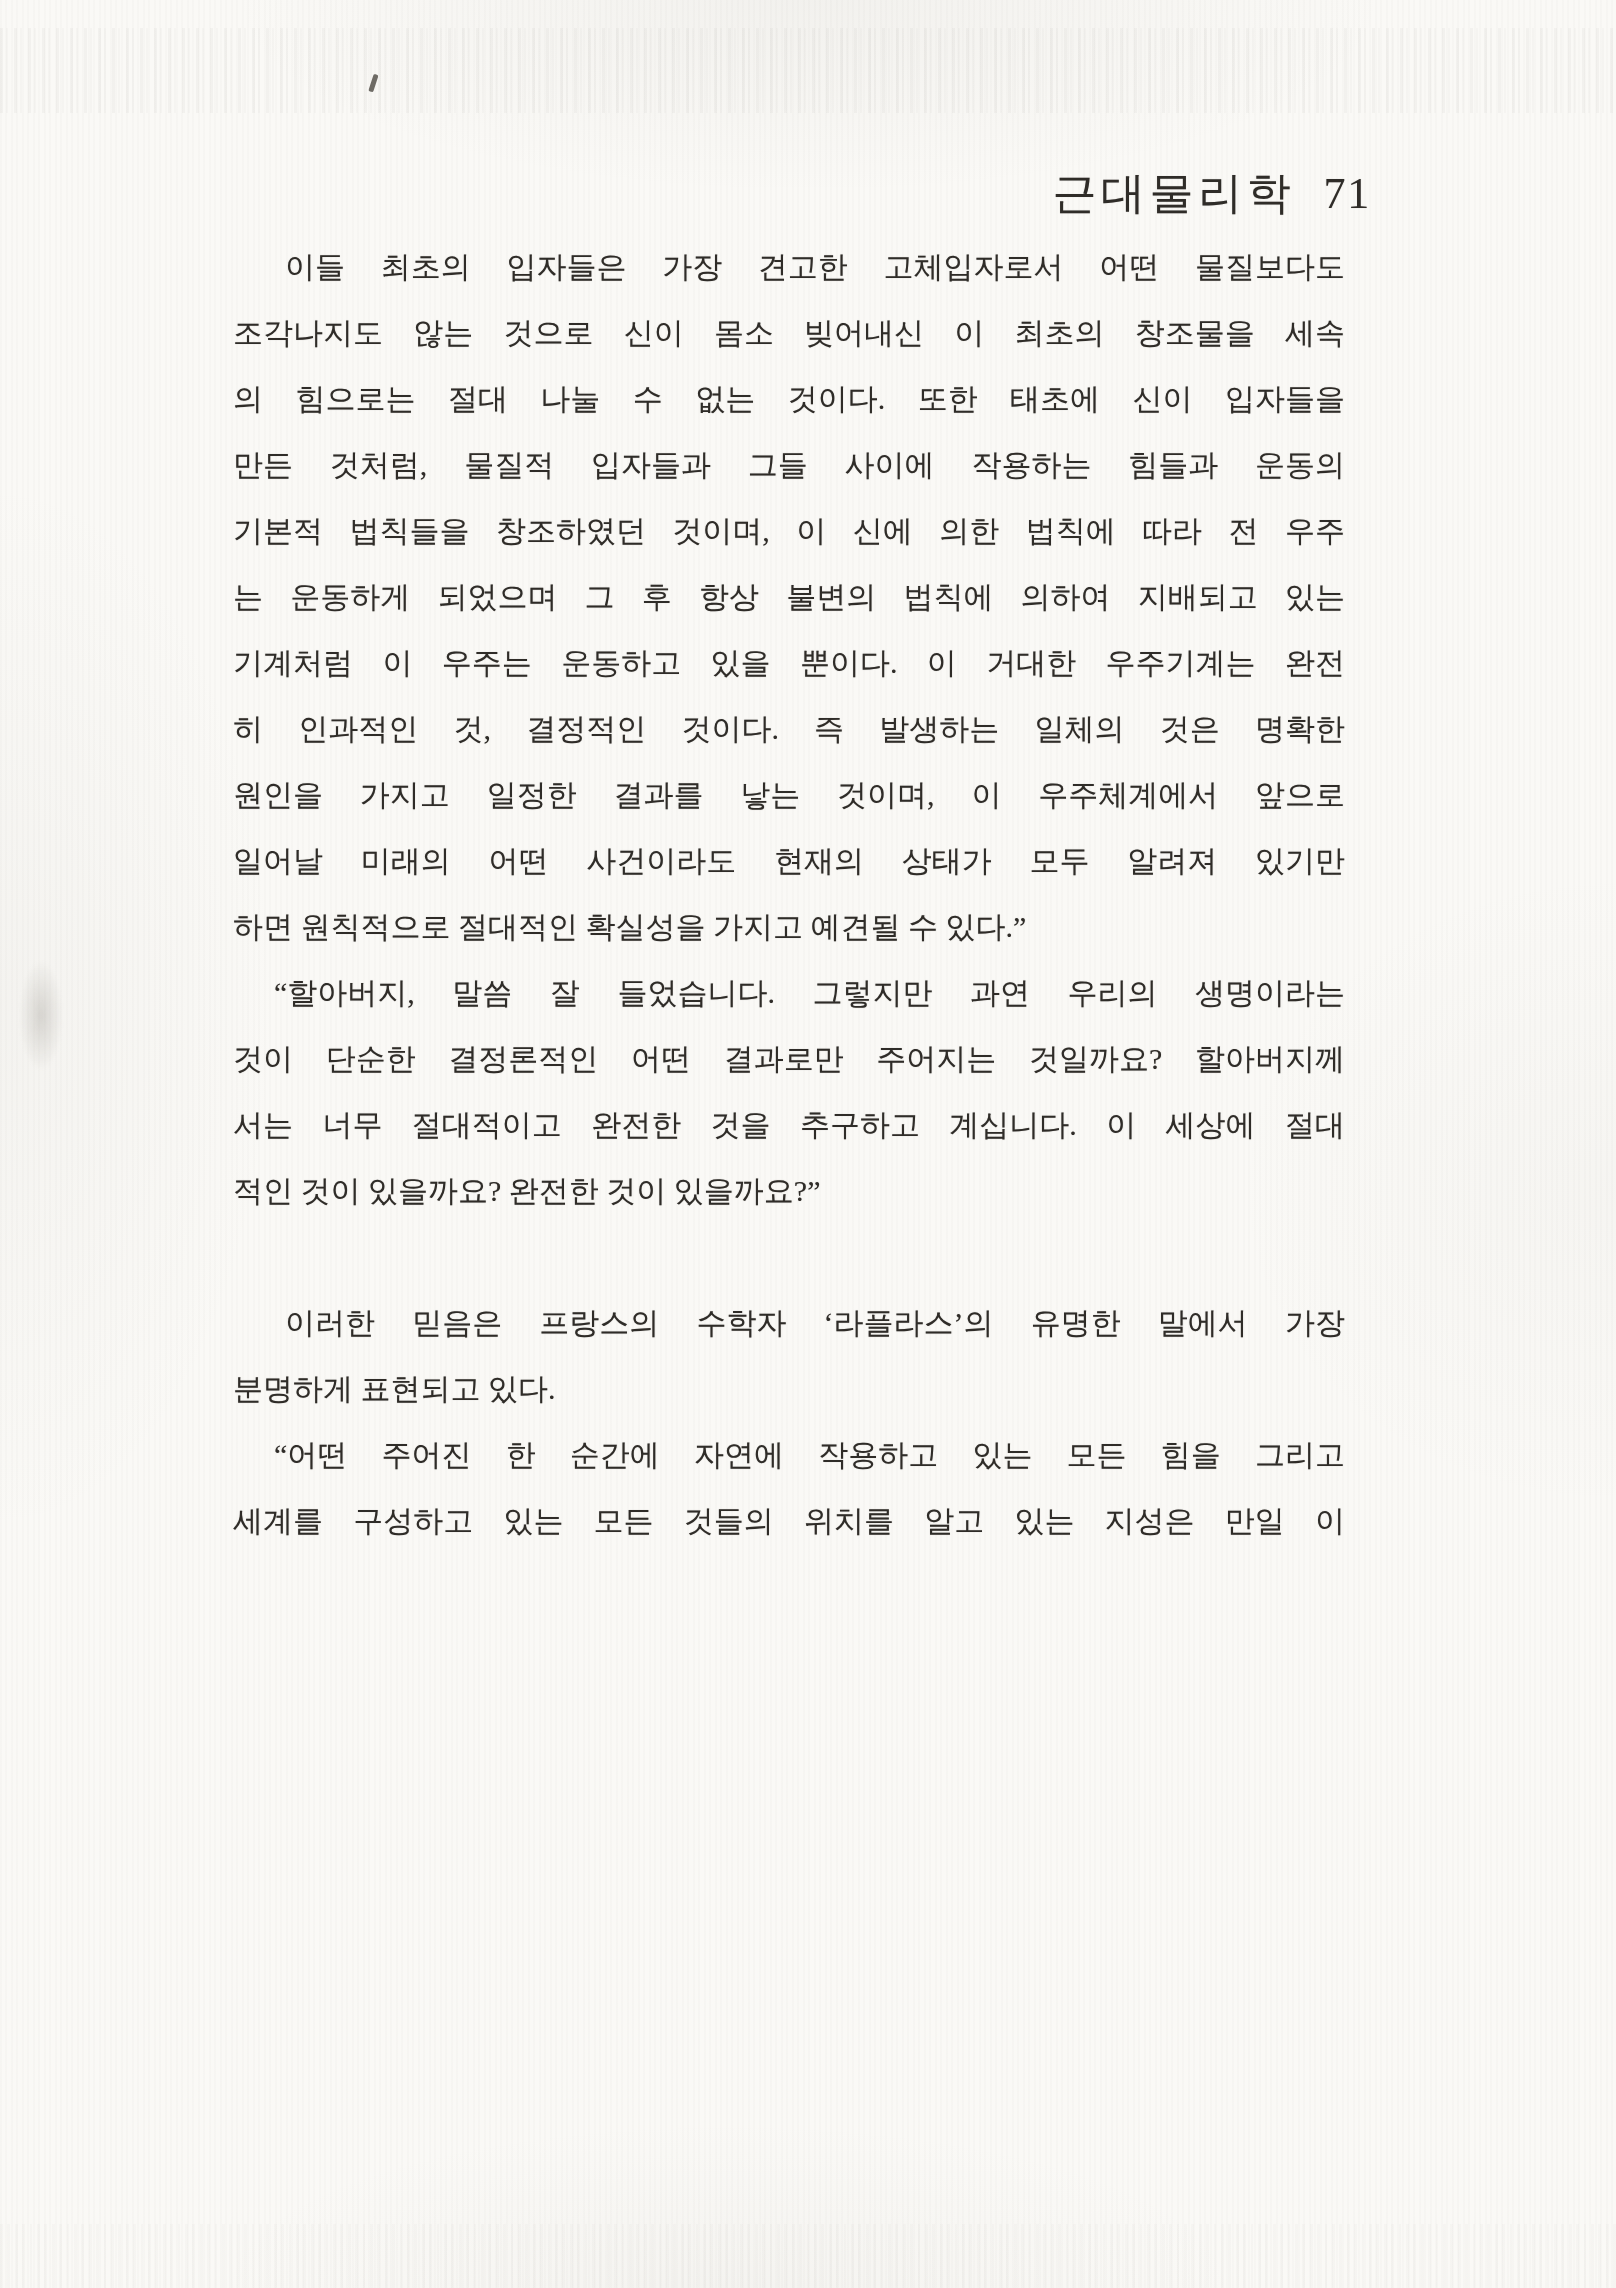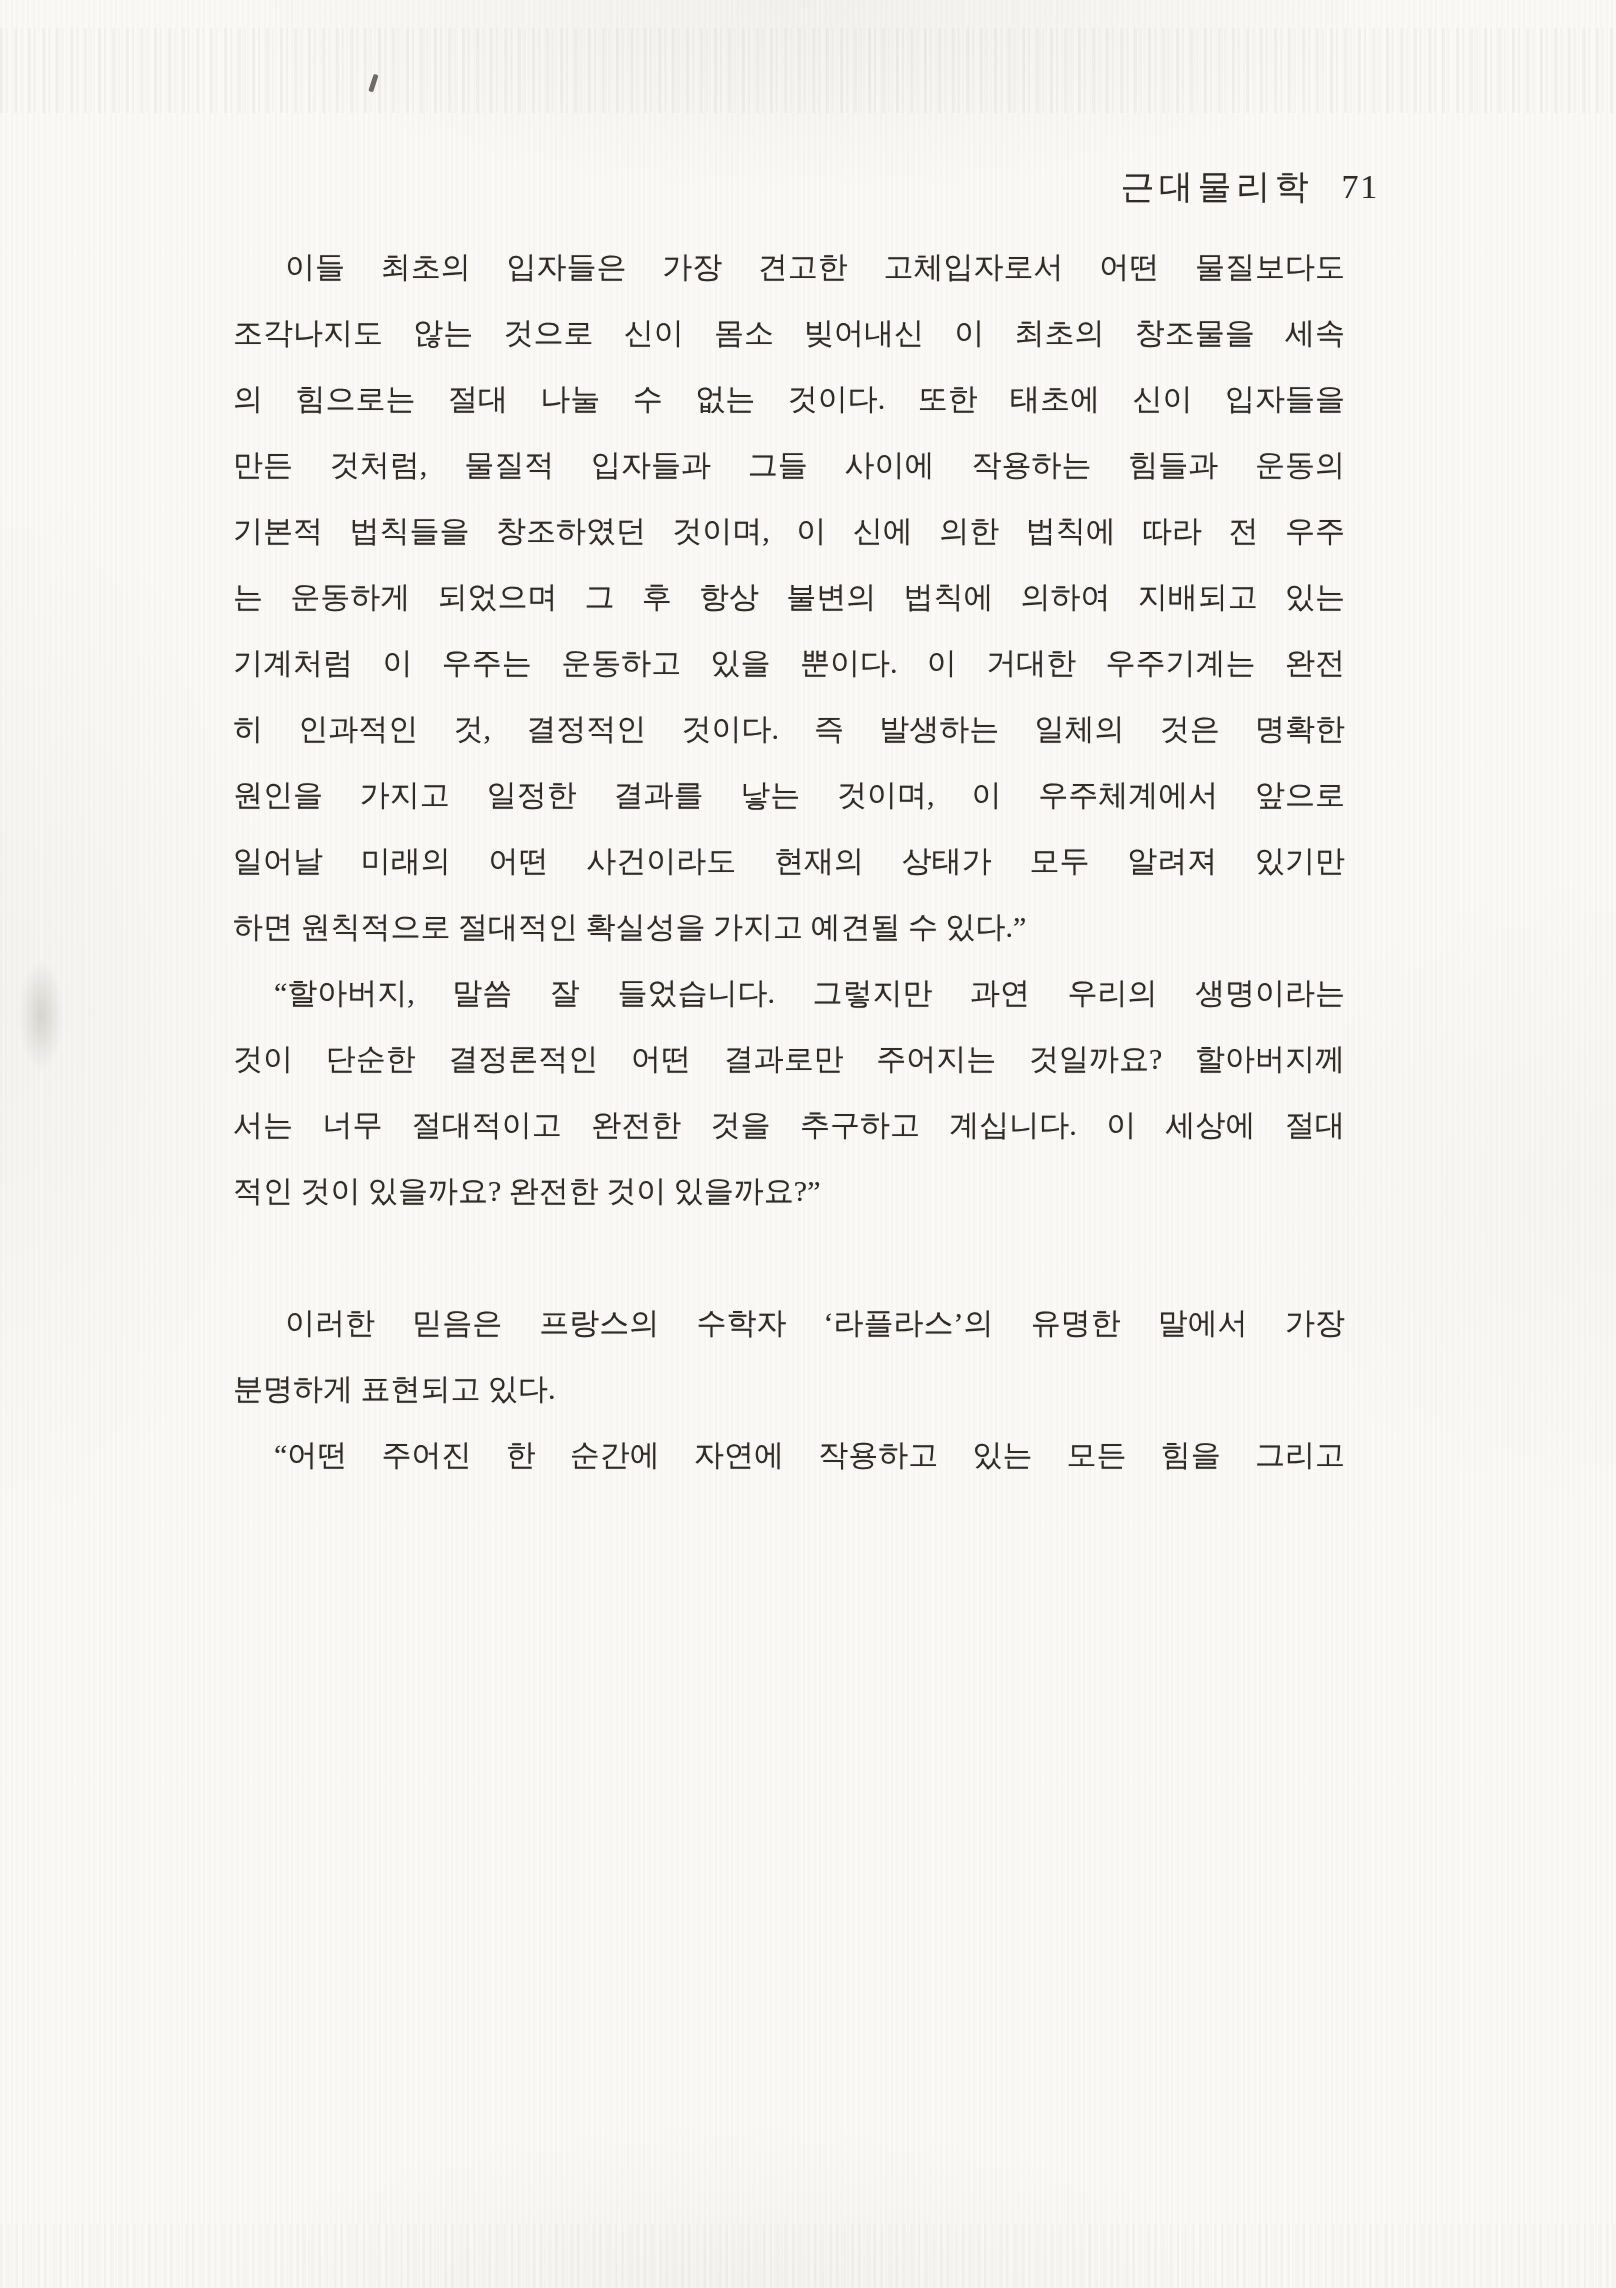--- a/index.html
+++ b/index.html
@@ -61,22 +61,22 @@
     position: absolute;
     left: 18.5px; top: 960px;
     width: 44px; height: 111px;
     background: radial-gradient(ellipse at center, rgba(150,146,138,0.32), transparent 70%);
     filter: blur(1.8px);
     pointer-events: none;
   }
   .page-header {
     position: absolute;
     top: 164px;
-    right: 238px;
-    font-size: 34px;
+    right: 246px;
+    font-size: 44px;
     letter-spacing: 4.6px;
     white-space: nowrap;
     text-shadow: 0 0 0.9px rgba(47,44,40,0.3);
   }
   .page-header .pagenum {
     margin-left: 28px;
     letter-spacing: 1.8px;
   }
   .page-body {
     position: absolute;
@@ -133,17 +133,18 @@
         <div class="line">것이 단순한 결정론적인 어떤 결과로만 주어지는 것일까요? 할아버지께</div>
         <div class="line">서는 너무 절대적이고 완전한 것을 추구하고 계십니다. 이 세상에 절대</div>
         <div class="line para-end">적인 것이 있을까요? 완전한 것이 있을까요?”</div>
       </div>
       <div class="paragraph indented gap-before">
         <div class="line first-line">이러한 믿음은 프랑스의 수학자 ‘라플라스’의 유명한 말에서 가장</div>
         <div class="line para-end">분명하게 표현되고 있다.</div>
       </div>
       <div class="paragraph quote">
         <div class="line first-line">“어떤 주어진 한 순간에 자연에 작용하고 있는 모든 힘을 그리고</div>
+        <div class="line">세계를 구성하고 있는 모든 것들의 위치를 알고 있는 지성은 만일 이</div>
       </div>
     </main>
 
 </div>
 
 
 </body></html>

